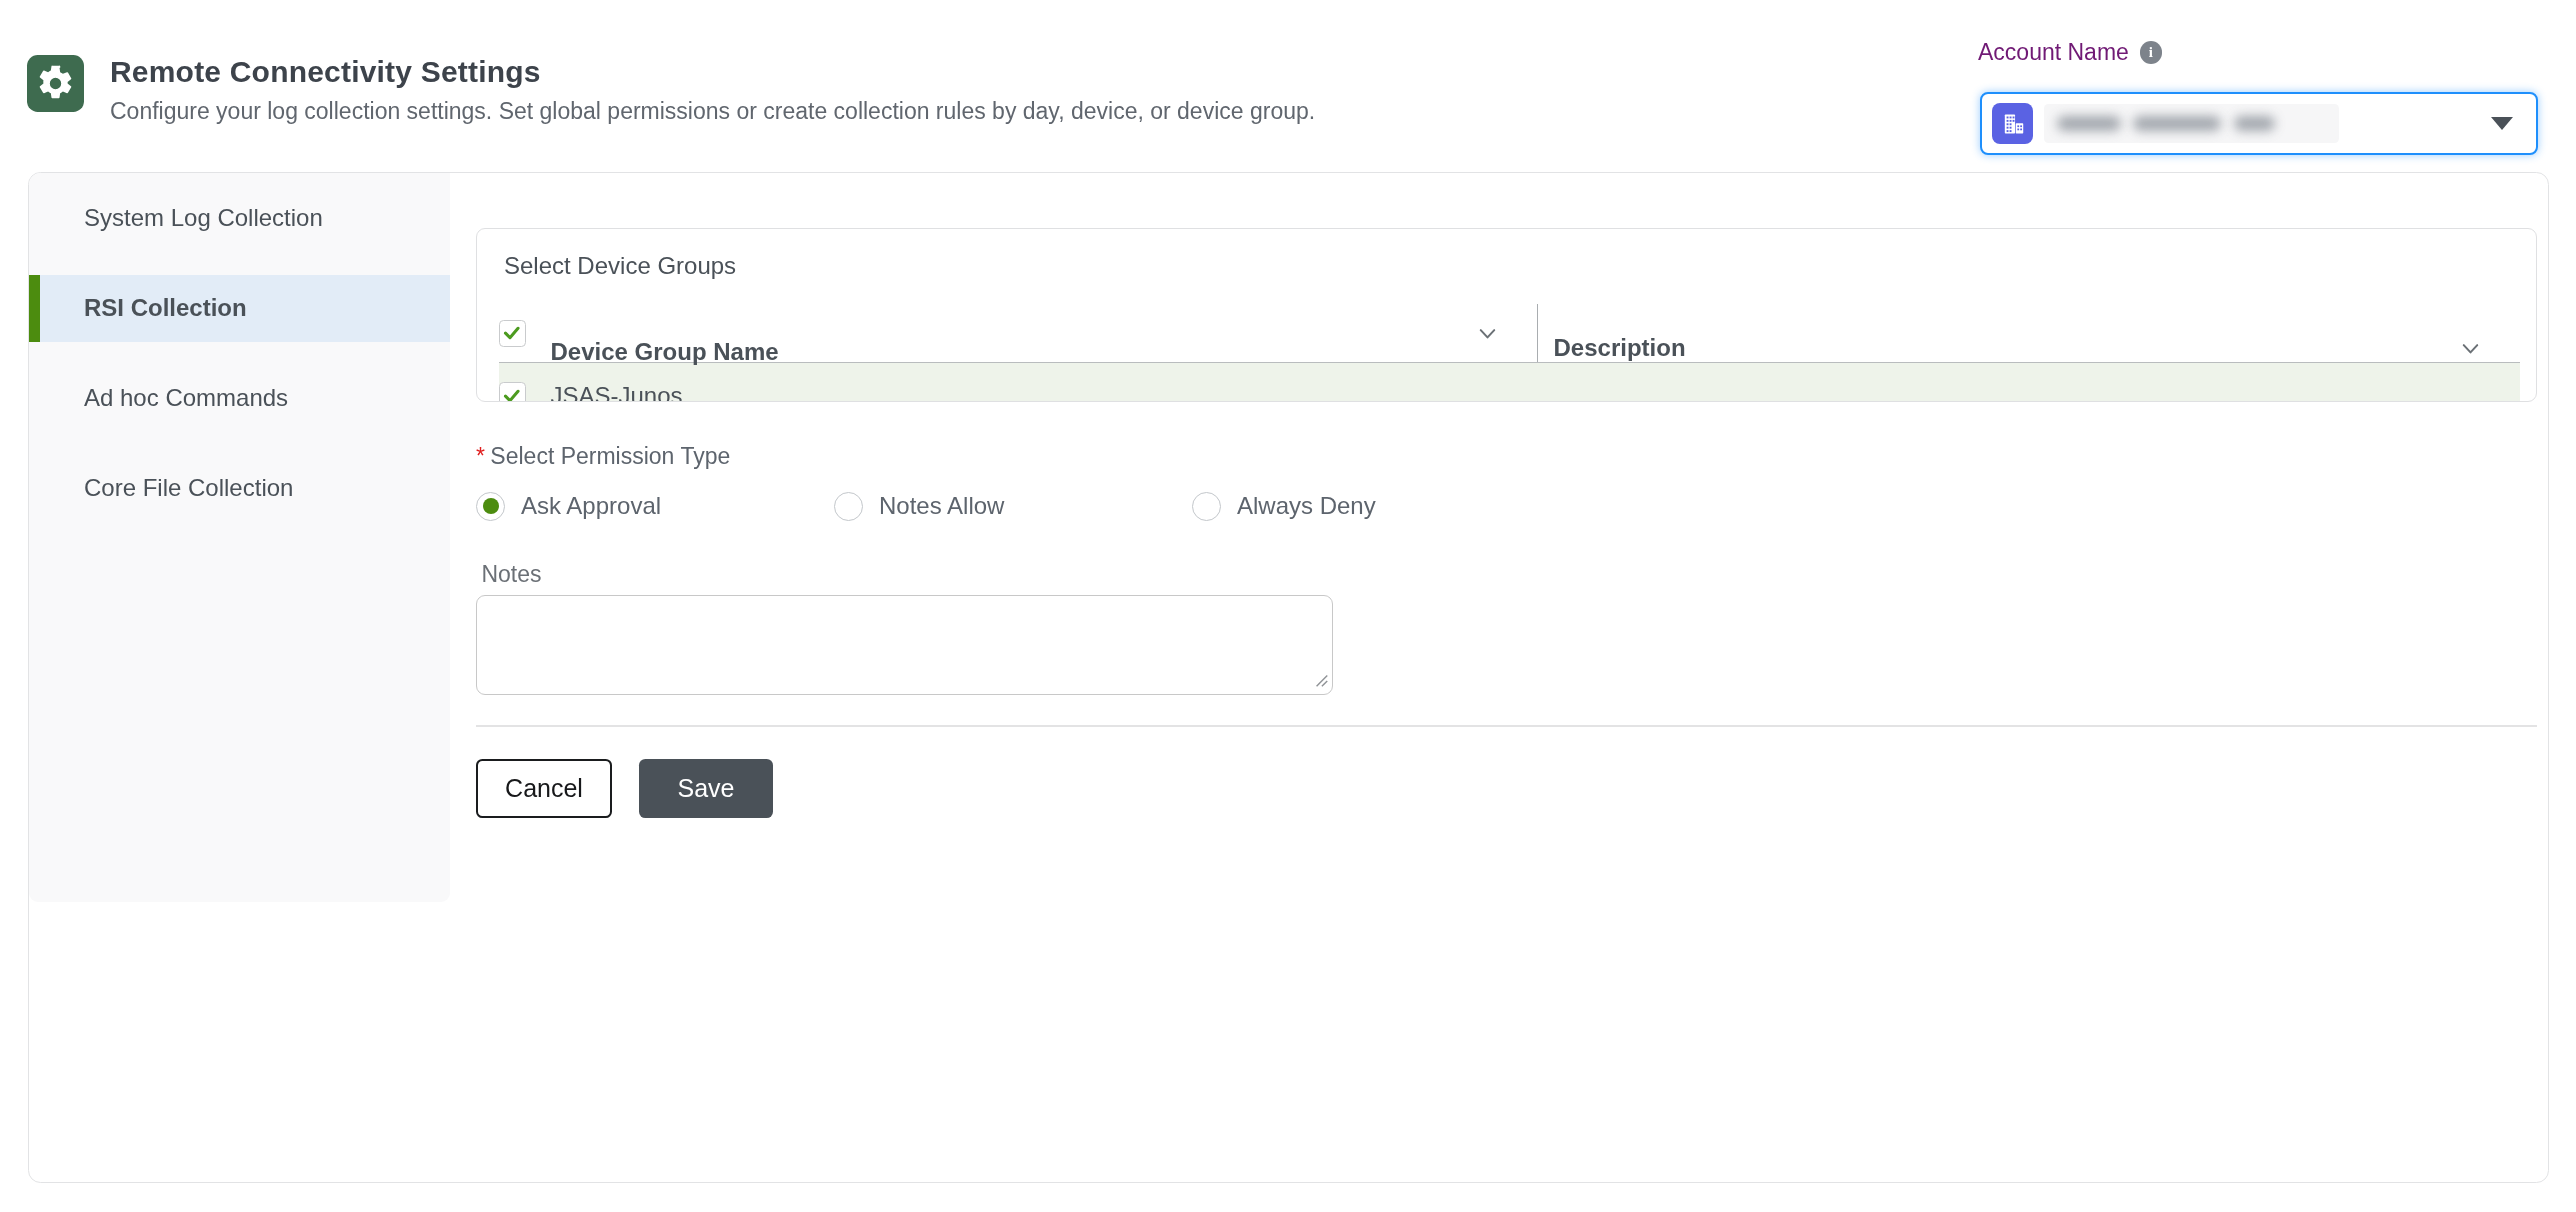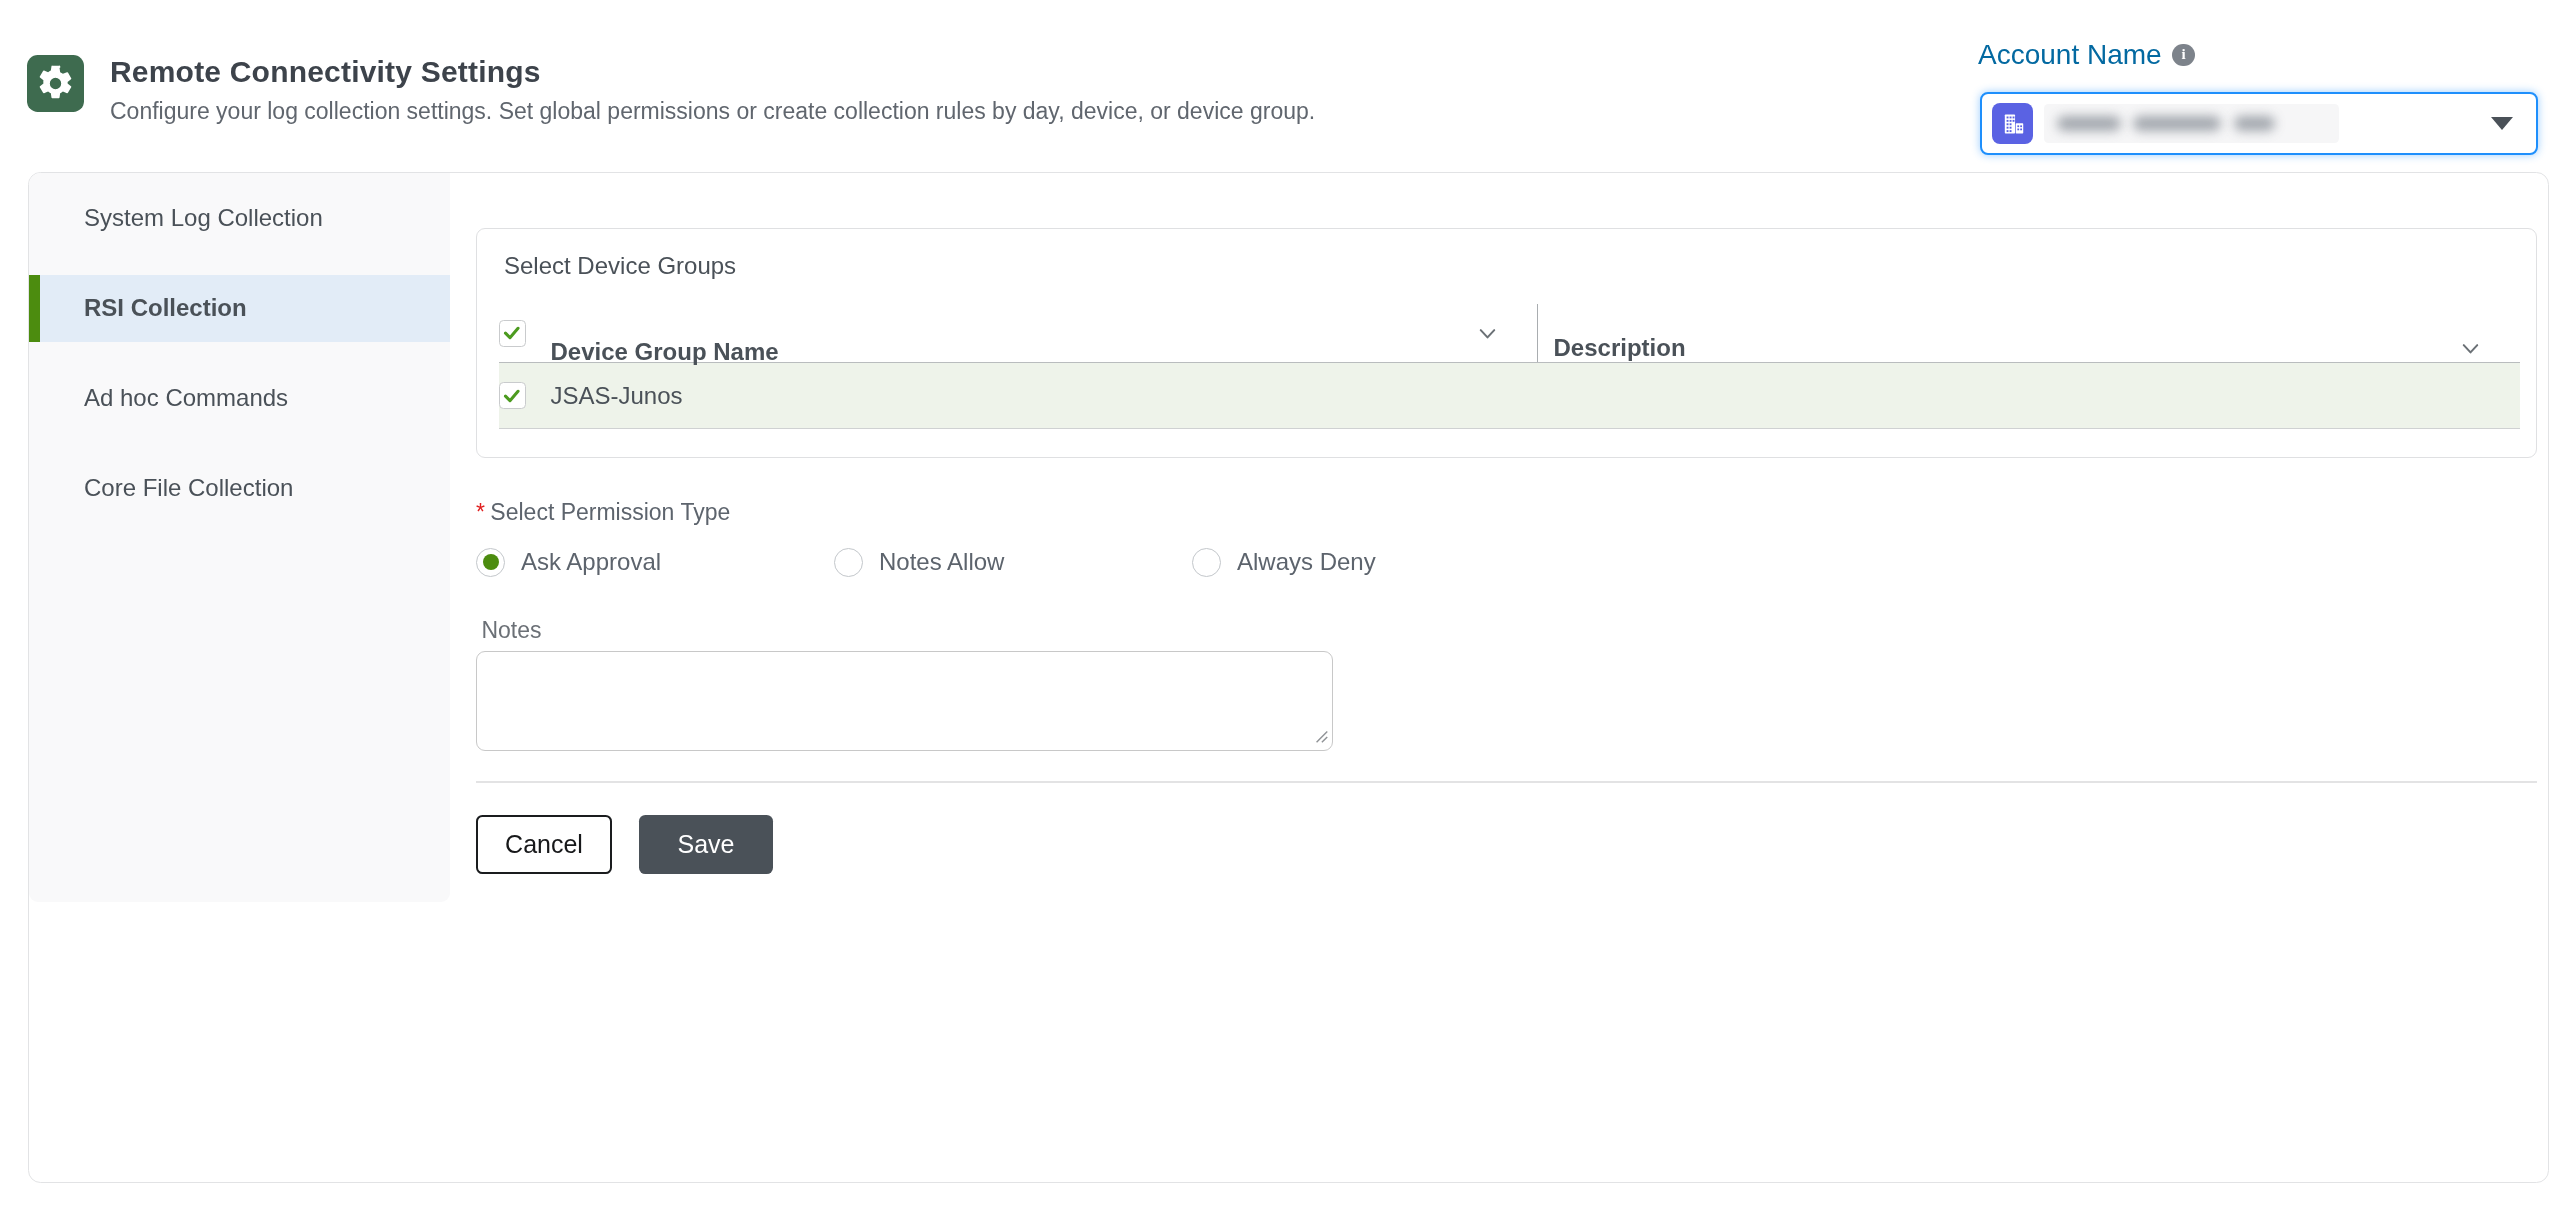--- a/index.html
+++ b/index.html
@@ -10,21 +10,21 @@
   
   .app-icon { position:absolute; left:27px; top:55px; width:57px; height:57px;
               background:#3e6b4f; border-radius:10.7px; display:flex; align-items:center; justify-content:center; }
   .app-icon svg { width:39px; height:39px; }
   .title-block { position:absolute; left:110px; top:55px; }
   .page-title { font-size:30px; font-weight:700; color:#3d434b; letter-spacing:0.2px; }
   .page-subtitle { margin-top:9px; font-size:23px; color:#60666e; }
 
   .account-block { position:absolute; left:1978px; top:39px; width:560px; }
   .account-label-row { display:flex; align-items:center; gap:10.7px; }
-  .account-label { font-size:28px; color:#0369a1; }
+  .account-label { font-size:23px; color:#701a75; }
   .info-icon { width:22.4px; height:22.4px; border-radius:50%; background:#7d838b; color:#fff;
                font-size:15px; font-weight:700; display:flex; align-items:center; justify-content:center;
                font-family:"Liberation Serif", serif; }
   .account-select { position:absolute; left:1.8px; top:53px; width:558px; height:63px; background:#fff;
                     border:2.7px solid #1e8ffc; border-radius:8px;
                     box-shadow:0 0 9px rgba(30,143,252,.45);
                     display:flex; align-items:center; padding:0 23px 0 10.7px; cursor:pointer; }
   .org-icon { width:41px; height:41px; border-radius:8px; background:#5a62e3; flex:0 0 auto;
               display:flex; align-items:center; justify-content:center; }
   .org-icon svg { width:30px; height:30px; }
@@ -40,21 +40,21 @@
   .panel { position:absolute; left:28px; top:172px; width:2521px; height:1011px;
            border:0.9px solid #e2e3e5; border-radius:12.5px; background:#fff; }
   .sidebar { position:absolute; left:0; top:0; width:421px; height:729px; background:#f9f9fa;
              border-radius:11.6px 0 9px 9px; padding-top:11.6px; }
   .nav-item { height:67px; display:flex; align-items:center; padding-left:55px;
               font-size:24px; color:#4a5158; margin-bottom:23px; cursor:pointer; }
   .nav-item.active { background:#e2ecf7; border-left:11.6px solid #4c8c0f; padding-left:44px; font-weight:700; }
 
   .main { position:absolute; left:421px; top:0; right:0; bottom:0; padding:55px 13.4px 0 26px; }
 
-  .dg-box { width:2061px; height:230px; border:0.9px solid #dfe0e2; border-radius:9px; background:#fff;
+  .dg-box { width:2061px; height:174px; border:0.9px solid #dfe0e2; border-radius:9px; background:#fff;
             padding:23px 16px 0 0; overflow:hidden; }
   .dg-label { font-size:24px; color:#4a5158; padding-left:27px; }
   .dg-table { margin:24px 0 0 21.5px; }
   .dg-row { display:flex; align-items:stretch; }
   .dg-head { height:59px; border-bottom:1.8px solid #b9bcbe; }
   .dg-col1 { flex:0 0 51.35%; display:flex; align-items:center; padding-right:36px; }
   .dg-col2 { flex:1; display:flex; align-items:flex-end; padding-left:16px; padding-right:36px; }
   .dg-head .dg-col2 { border-left:1.8px solid #a9adb0; }
   .col-title { font-size:24px; font-weight:700; color:#4a5158;margin-top:38px; }
   .chev { margin-left:auto; cursor:pointer; display:flex; }

